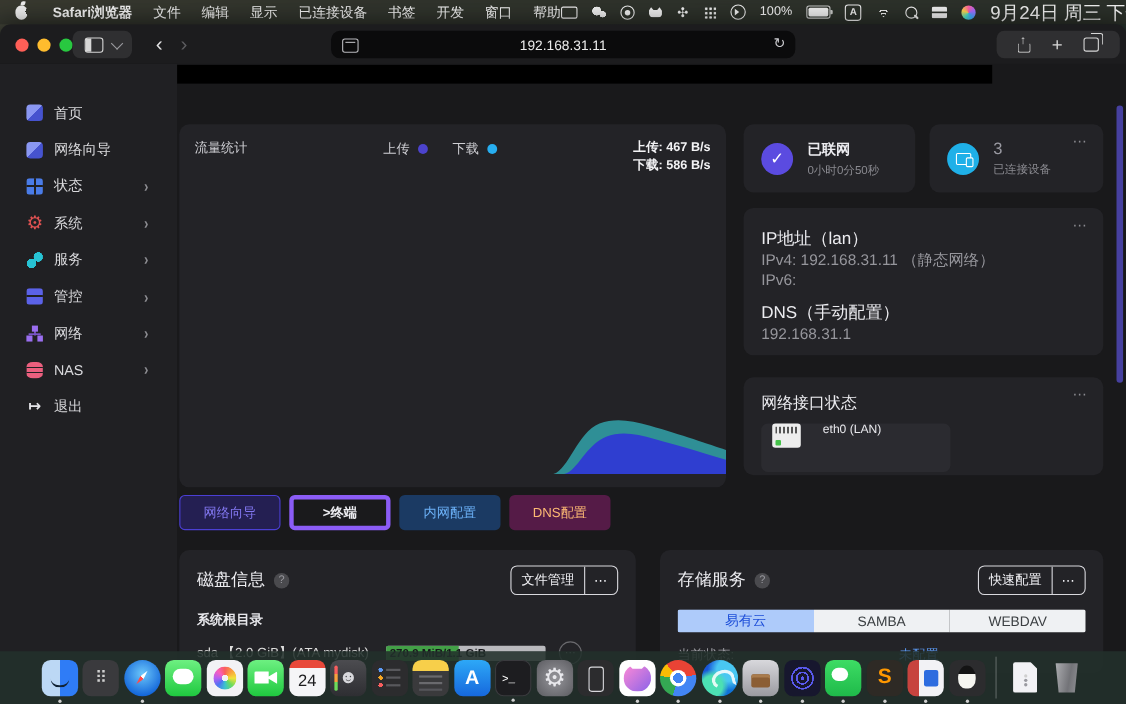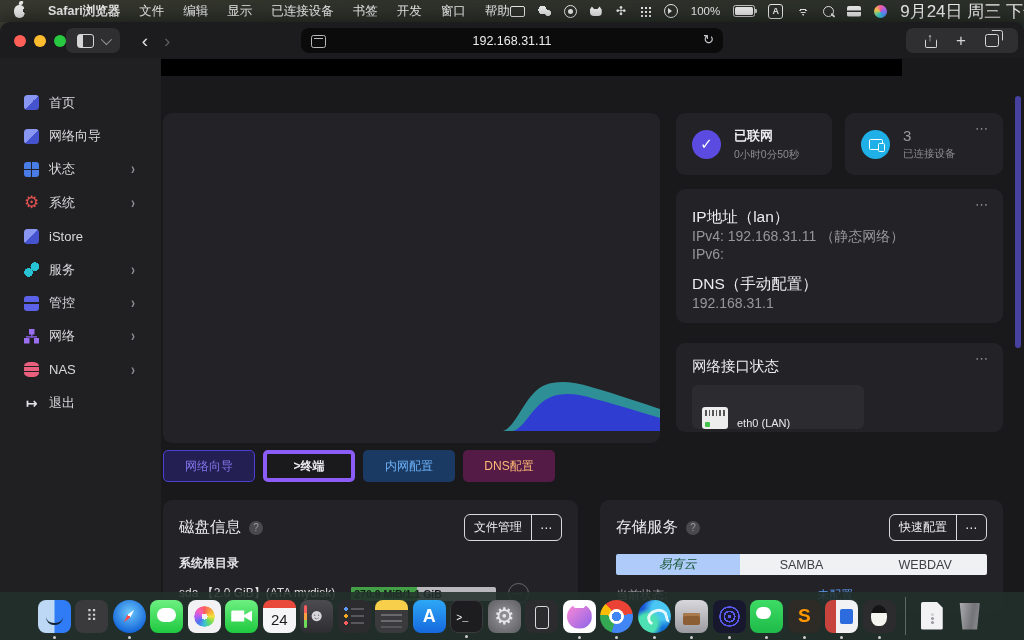--- a/index.html
+++ b/index.html
@@ -138,21 +138,21 @@
   .mini-title.dim{color:#9a9aa2;font-size:15px;font-weight:normal;}
   .mini-sub{color:#8a8a90;font-size:10.5px;margin-top:3px;}
   .more{position:absolute;right:14px;top:8px;color:#8a8a90;font-size:13px;letter-spacing:1px;}
   .ipcard{left:676px;top:131px;width:327px;height:134px;padding:18px 16px;}
   .ipcard .t1{color:#ececf0;font-size:15.5px;}
   .ipcard .ln{color:#96969c;font-size:14px;}
   .ipcard .t2{color:#ececf0;font-size:15.5px;margin-top:12px;}
   .ifcard{left:676px;top:285px;width:327px;height:89px;padding:14px 16px;}
   .ifcard .t1{color:#ececf0;font-size:14.5px;}
   .if-tile{margin-top:9px;width:172px;height:44px;background:#2b2b30;border-radius:6px;
-    display:flex;align-items:flex-end;gap:9px;padding-left:10px;box-sizing:border-box;}
+    display:flex;align-items:flex-start;gap:20px;padding-left:10px;box-sizing:border-box;}
   .eth{width:26px;height:22px;background:#ededed;border-radius:3px;position:relative;}
   .eth::before{content:"";position:absolute;left:3px;top:3px;right:3px;height:6px;
     background:repeating-linear-gradient(90deg,#555 0 1.6px,#ededed 1.6px 3.6px);}
   .eth::after{content:"";position:absolute;left:2.5px;bottom:2.5px;width:5px;height:5px;background:#45c24a;border-radius:1px;}
   .if-name{color:#e8e8ec;font-size:11px;}
   .actions{position:absolute;left:163px;top:392px;display:flex;gap:8px;}
   .abtn{width:92px;height:32px;border-radius:5px;font-size:12px;display:flex;align-items:center;justify-content:center;
     box-sizing:border-box;cursor:pointer;}
   .abtn-wizard{background:#241f52;border:1px solid #4b3fd4;color:#8277f0;}
   .abtn-term{background:#1a1a1c;border:4px solid #8b5cf6;color:#ececf0;font-weight:bold;}
@@ -172,21 +172,21 @@
   .disk-row{display:flex;align-items:center;margin-top:11px;}
   .disk-dev{color:#dededd;font-size:12px;white-space:nowrap;text-align:center;}
   .pbar{position:relative;width:145px;height:14px;background:#b9b9bd;border-radius:2px;margin-left:16px;overflow:hidden;}
   .pbar .fill{position:absolute;left:0;top:0;bottom:0;background:#43a047;}
   .pbar .ptxt{position:absolute;left:3px;top:1px;font-size:10.5px;font-weight:bold;color:#16161a;white-space:nowrap;}
   .circle-more{width:19px;height:19px;border:1.5px solid #6a6a6e;border-radius:50%;color:#9a9aa0;font-size:10px;
     display:flex;align-items:center;justify-content:center;margin-left:12px;letter-spacing:.5px;}
   .storecard{left:600px;top:442px;width:403px;height:112px;padding:14px 16px;}
   .tabsrow{display:flex;margin-top:13px;height:21px;border-radius:2px;overflow:hidden;}
   .stab{flex:1;display:flex;align-items:center;justify-content:center;font-size:12.5px;background:#eff1f3;color:#3c4043;}
-  .stab.active{background:#aecbfa;color:#14532d;font-style:italic;}
+  .stab.active{background:#aecbfa;color:#1d4ed8;}
   .statusrow{display:flex;margin-top:12px;font-size:12px;}
   .statuslbl{color:#9a9aa0;}
   .statusval{color:#5c9bf5;margin-left:150px;}
   .scrollthumb{position:absolute;left:1015px;top:38px;width:6px;height:252px;background:#46409f;border-radius:3px;}
   
   .dock{position:absolute;left:0;right:0;bottom:0;height:48px;background:rgba(34,48,43,.88);
     display:flex;align-items:center;justify-content:center;gap:4.5px;}
   .dk{position:relative;width:33px;height:33px;border-radius:8px;flex:0 0 auto;}
   .dk .glyph{position:absolute;inset:0;display:flex;align-items:center;justify-content:center;color:#fff;}
   .dk.running::after{content:"";position:absolute;left:50%;bottom:-6px;width:3px;height:3px;margin-left:-1.5px;
@@ -357,24 +357,20 @@
             <span class="ic ic-grid"></span>
             <span>状态</span>
             <span class="chev">›</span>
           </div>
           <div class="nav-item">
             <span class="ic ic-gear">⚙</span>
             <span>系统</span>
             <span class="chev">›</span>
           </div>
           <div class="nav-item">
-            <span class="ic ic-cube"></span>
-            <span>iStore</span>
-          </div>
-          <div class="nav-item">
             <span class="ic ic-links"></span>
             <span>服务</span>
             <span class="chev">›</span>
           </div>
           <div class="nav-item">
             <span class="ic ic-server"></span>
             <span>管控</span>
             <span class="chev">›</span>
           </div>
           <div class="nav-item">
@@ -388,20 +384,37 @@
             <span class="chev">›</span>
           </div>
           <div class="nav-item">
             <span class="ic ic-logout">↦</span>
             <span>退出</span>
           </div>
         </div>
       </div>
 
       <div class="card traffic">
+        <div class="traffic-head">
+          <span>流量统计</span>
+          <span class="legend">
+            <span class="leg">
+              <span>上传</span>
+              <span class="dot dot-up"></span>
+            </span>
+            <span class="leg">
+              <span>下载</span>
+              <span class="dot dot-down"></span>
+            </span>
+          </span>
+          <span class="rates">
+            <span>上传: 467 B/s</span><br>
+            <span>下载: 586 B/s</span>
+          </span>
+        </div>
         <svg class="wave" width="497" height="330" viewBox="0 0 497 330">
           <path d="M340,318 C354,314 362,280 382,272 C396,267 410,269 428,274 C456,282 482,291 497,296 L497,318 Z" fill="#2f8f96"></path>
           <path d="M350,318 C362,315 370,291 388,284 C401,279 415,281 432,286 C458,293 481,300 497,305 L497,318 Z" fill="#2f3ed0"></path>
         </svg>
       </div>
 
       <div class="card mini mini-1">
         <span class="badge badge-check">✓</span>
         <span class="mini-txt">
           <div class="mini-title">已联网</div>

